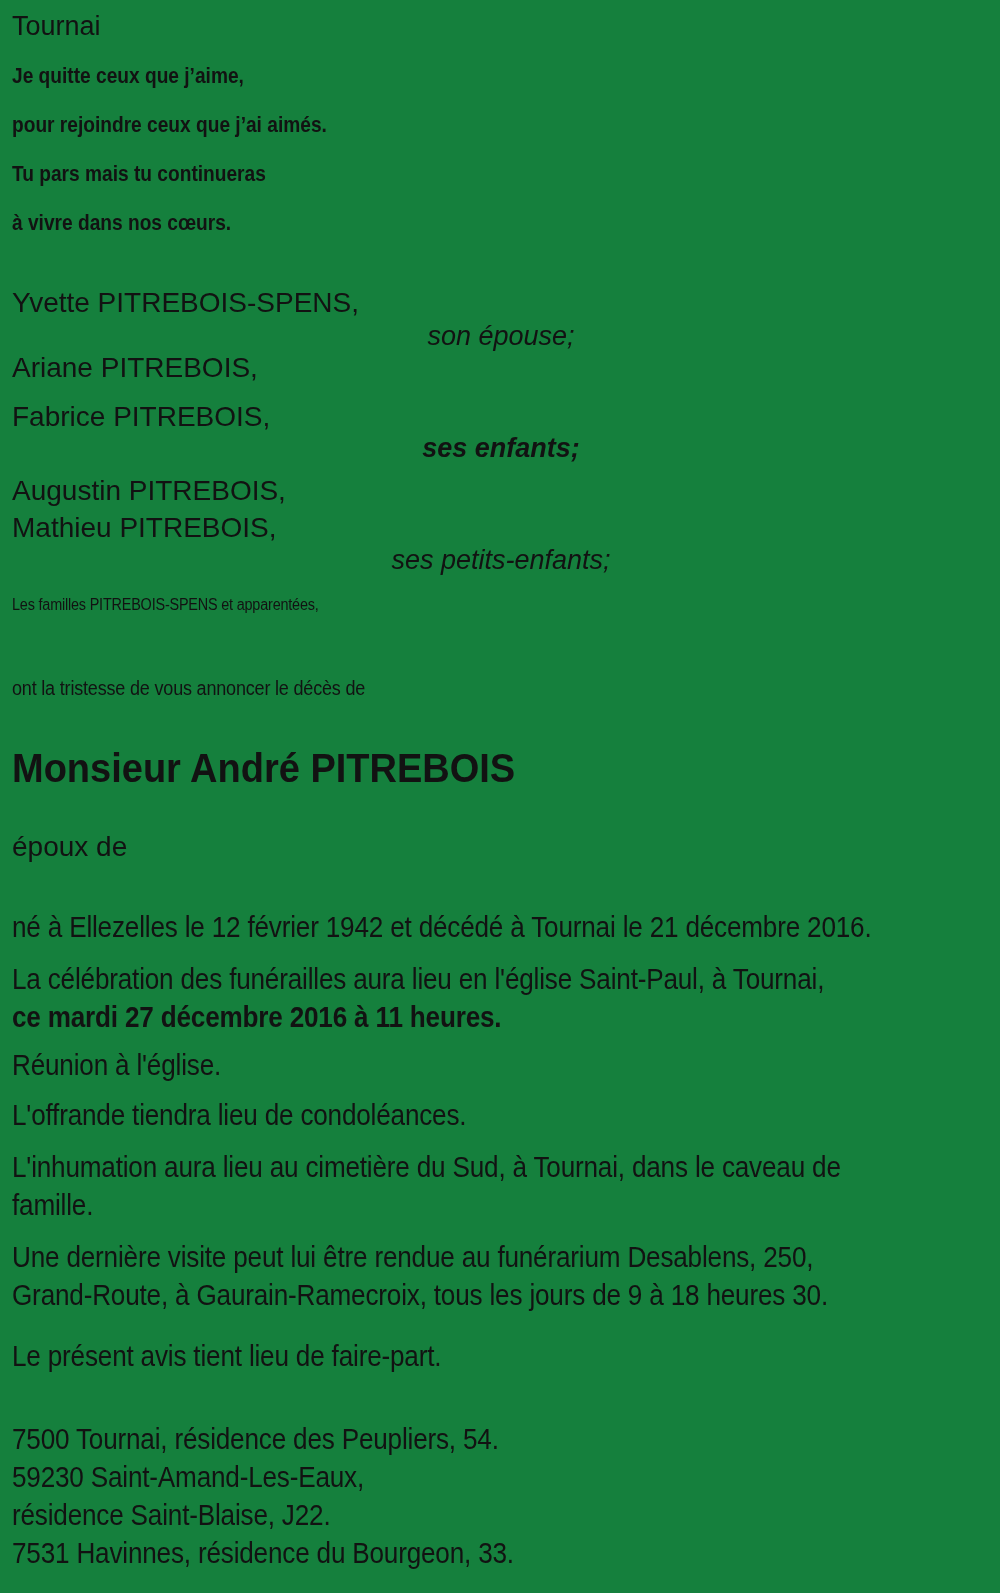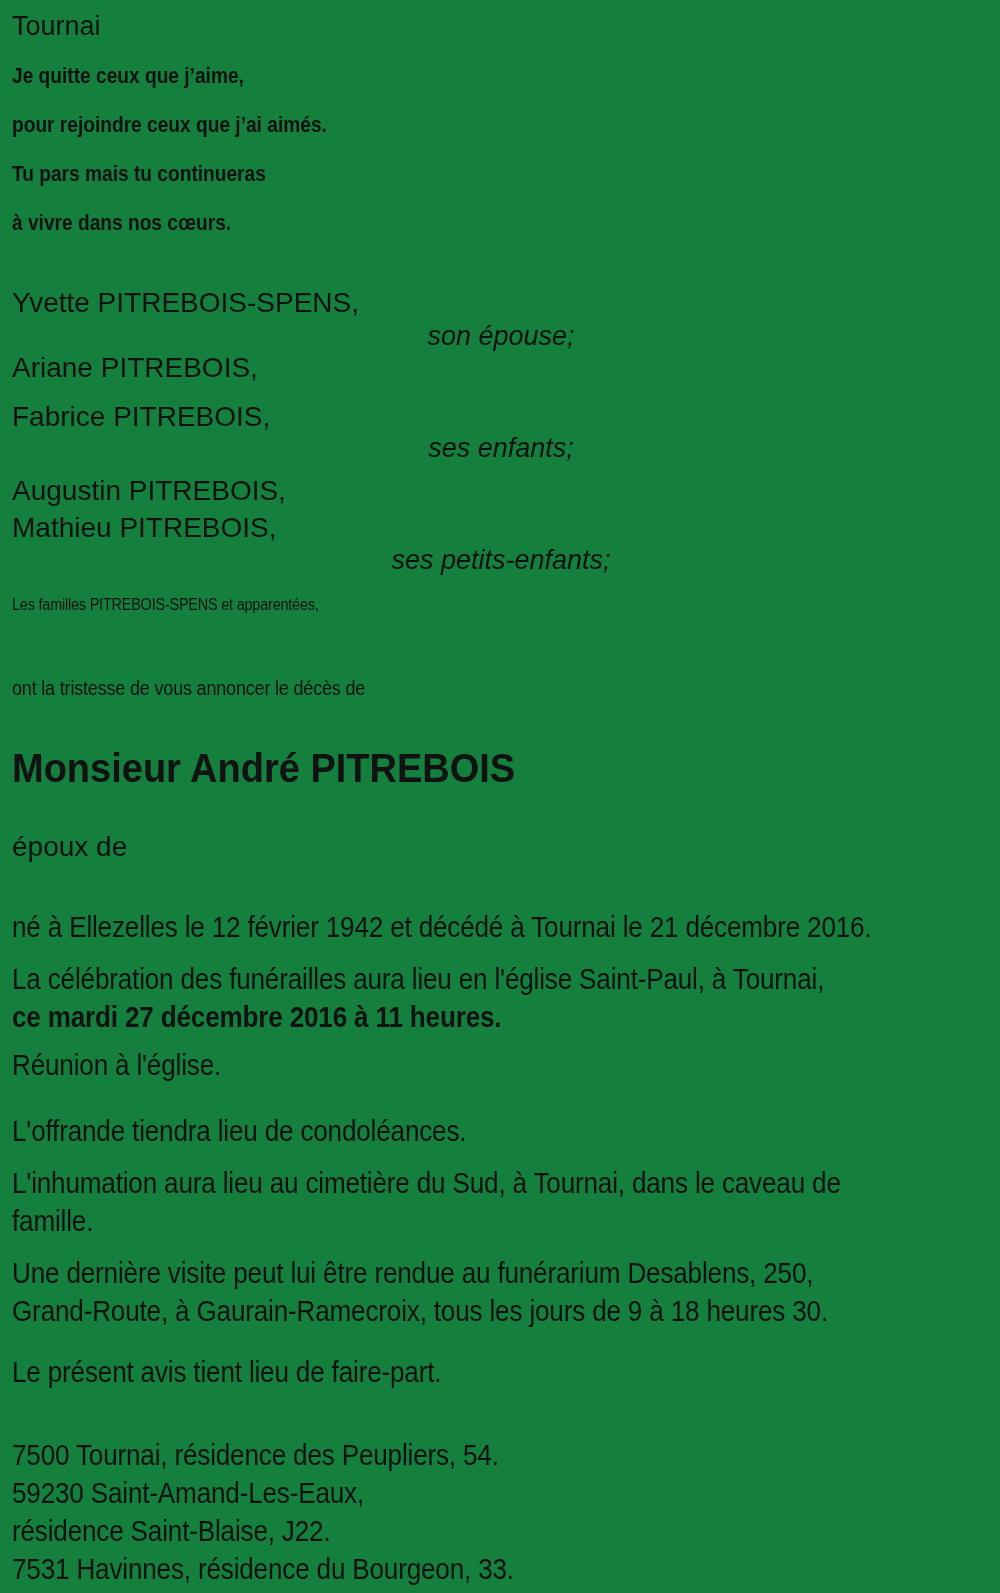--- a/index.html
+++ b/index.html
@@ -45,39 +45,39 @@
   .mourners { margin-top: 37px; }
   .mourners .name { font-size: 28px; }
   .mourners .relation {
     font-size: 27px;
     font-style: italic;
     text-align: center;
   }
   .lh38 { line-height: 38px; margin-top: 12px; }
   .lh36 { line-height: 36px; }
   .lh28 { line-height: 28px; }
-  .lh24 { line-height: 24px; }
+  .lh24 { line-height: 24px; font-weight: bold; }
 
   .announcement { margin-top: 45px; font-size: 20px; line-height: 38px; }
 
   .deceased {
     margin-top: 35px;
     font-size: 40px;
     font-weight: bold;
     line-height: 52px;
   }
 
   .spouse { margin-top: 34px; font-size: 28px; }
   .spouse .line { line-height: 38px; }
 
   .bodytext { font-size: 29px; }
   .bodytext .line { line-height: 38px; text-decoration: underline; }
   .m42 { margin-top: 42px; }
   .m14 { margin-top: 14px; }
-  .m12 { margin-top: 28px; }
+  .m12 { margin-top: 12px; }
   .m11 { margin-top: 23px; }
   .m10 { margin-top: 10px; }
   .m45 { margin-top: 45px; }
   .bold { font-weight: bold; }
 </style>
 </head>
 <body>
 
 <div class="page">
 

